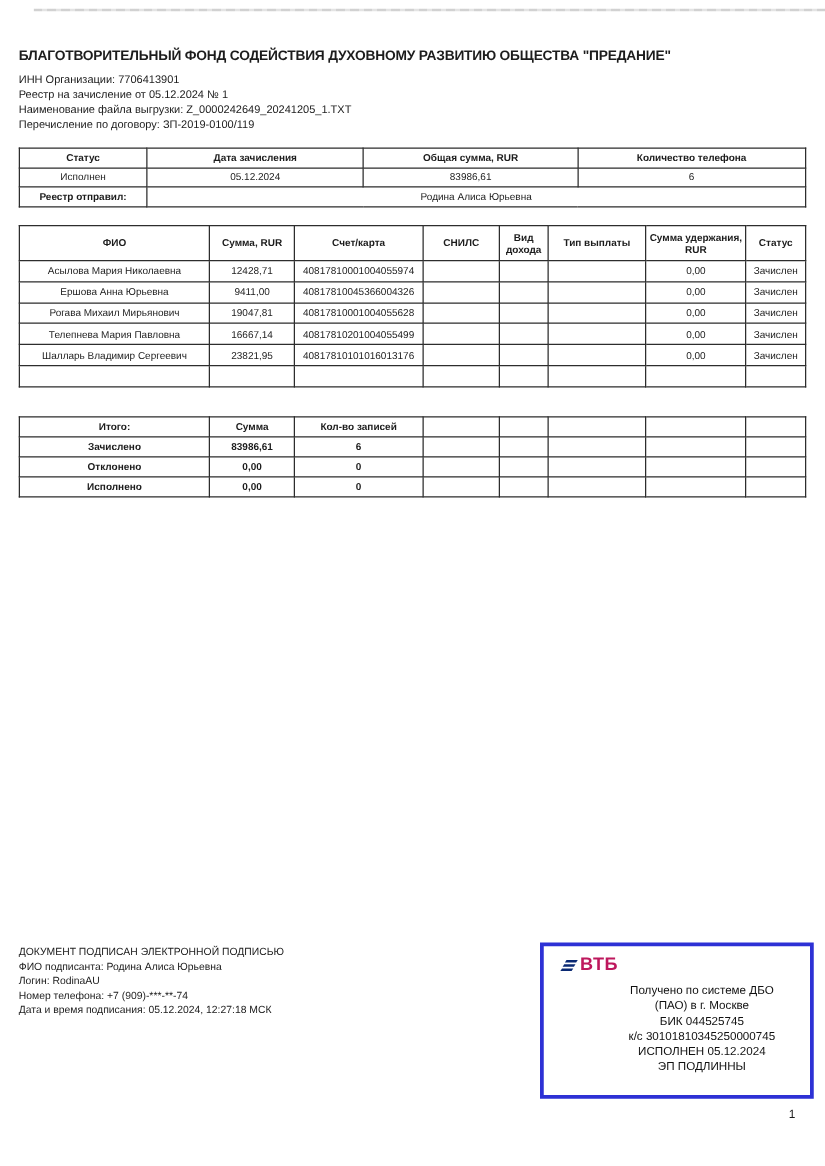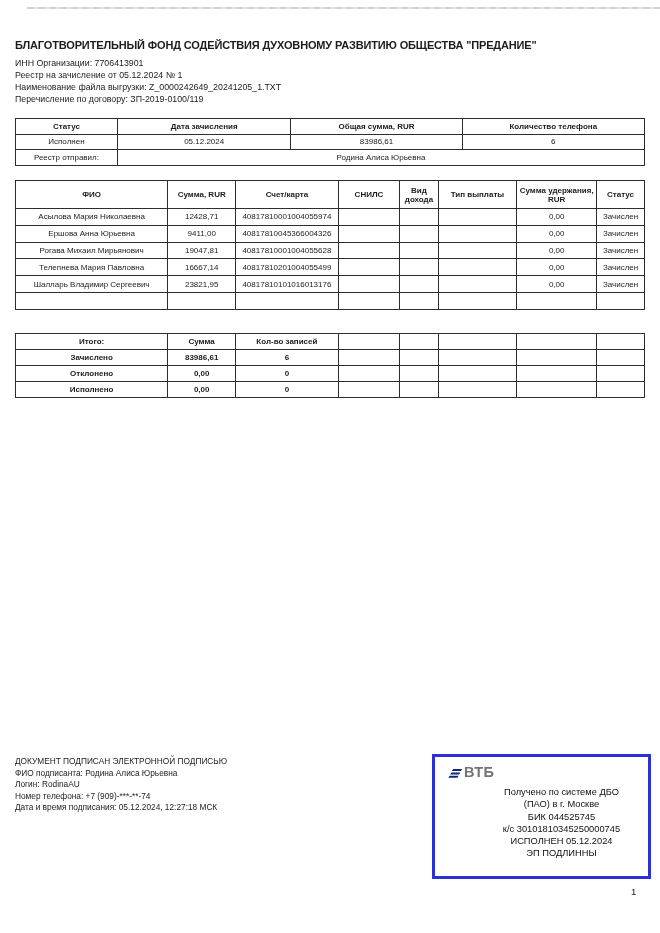--- a/index.html
+++ b/index.html
@@ -15,42 +15,42 @@
 
   table { border-collapse:collapse; table-layout:fixed; width:630px; }
   table, th, td { border:1px solid #2d2d2d; }
   table { border-width:1.5px; }
   th, td { font-size:8px; text-align:center; vertical-align:middle; padding:1px 2px;
            overflow:hidden; white-space:normal; }
   th { font-weight:bold;text-align:center; }
 
   .table1-wrap   { position:absolute; top:118px; left:15px; }
   .table1 th, .table1 td { height:15.5px; }
-  .table1 .lbl { font-weight:normal; }
+  .table1 .lbl { font-weight:bold; }
 
   .register-wrap { position:absolute; top:180px; left:15px; }
   .register th { height:28px; }
   .register td { height:16.8px; }
 
   .totals-wrap   { position:absolute; top:333px; left:15px; }
   .totals th, .totals td { height:16px; }
   .totals td { font-weight:bold; }
 
   col.c0{width:24.2%} col.c1{width:10.8%} col.c2{width:16.3%} col.c3{width:9.8%}
   col.c4{width:6.1%}  col.c5{width:12.5%} col.c6{width:12.7%} col.c7{width:7.6%}
 
   col.s0{width:16.2%} col.s1{width:27.6%} col.s2{width:27.2%} col.s3{width:29%}
 
   .signature { position:absolute; top:756px; left:15px; font-size:8.3px; line-height:11.6px; }
 
   .stamp { position:absolute; top:754px; left:432px; width:219px; height:125px;
            border:3px solid #2d31d5; background:#fff; padding-top:7px; }
   .stamp-logo { display:flex; align-items:flex-start; margin-left:13px; height:17px; }
   .stamp-logo .mark { margin-top:1px; margin-right:1px; }
-  .stamp-logo .wordmark { font-size:14.5px; font-weight:bold; letter-spacing:.4px; color:#737373; }
+  .stamp-logo .wordmark { font-size:14.5px; font-weight:bold; letter-spacing:.4px; color:#be185d; }
   .stamp-lines { margin-top:5px; text-align:center; font-size:9.3px; line-height:12.3px; color:#101010;padding-left:40px; }
 
   .page-num { position:absolute; top:886px; left:631px; font-size:9.5px; color:#1c1c1c; }
 </style>
 </head>
 <body>
 
 <div class="top-artifact"></div>
 
 <div class="doc-header">

